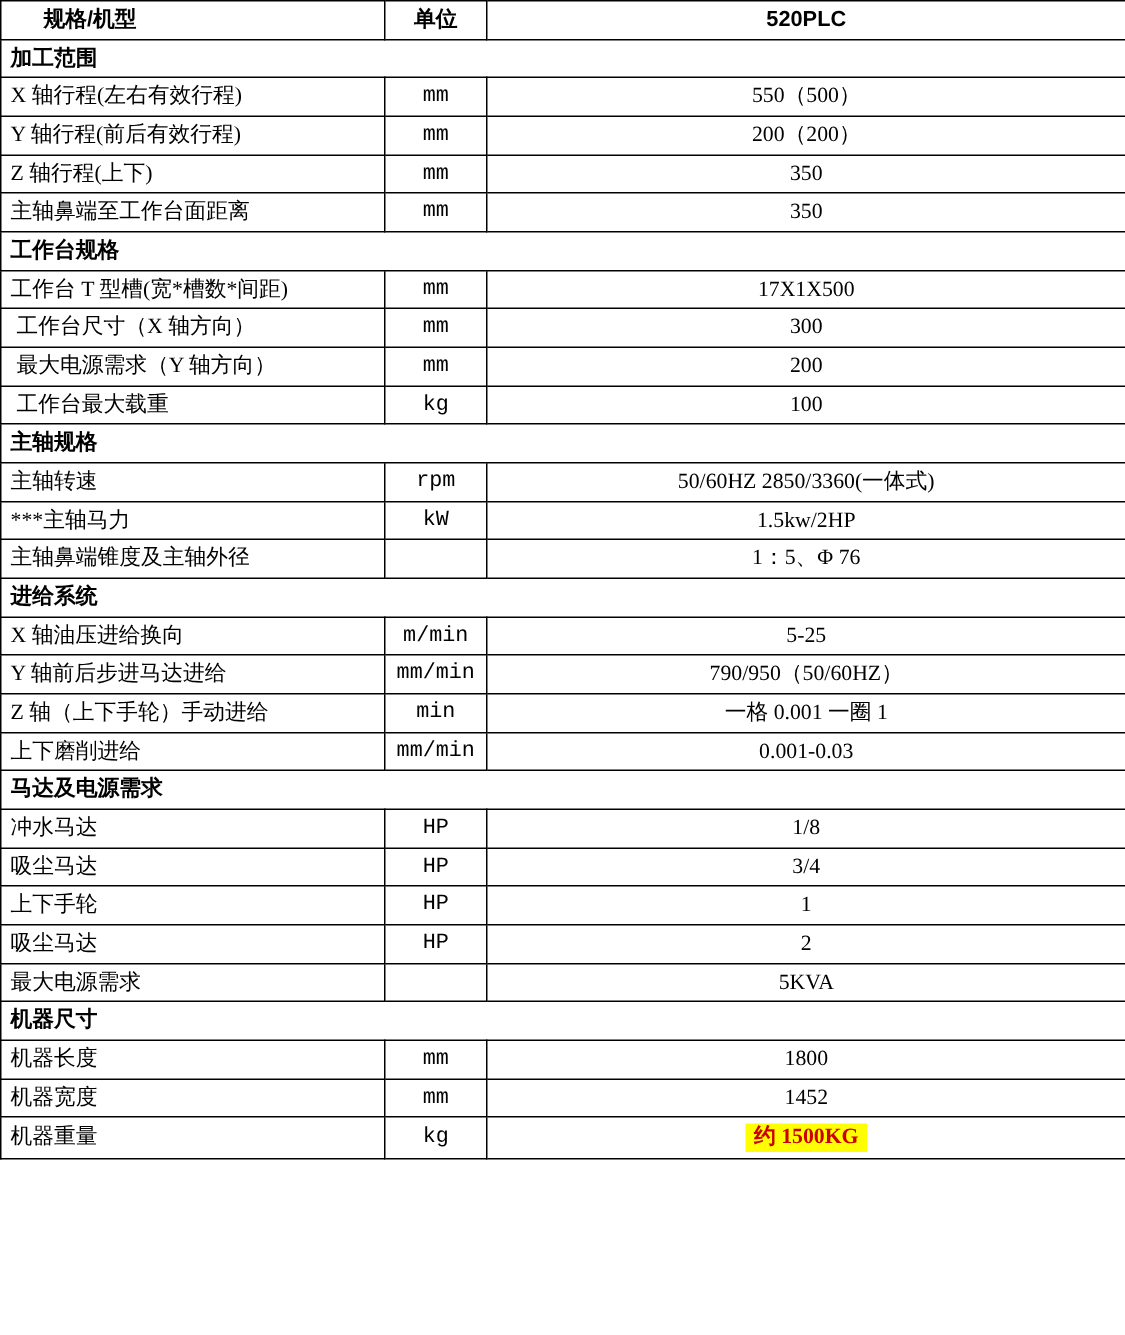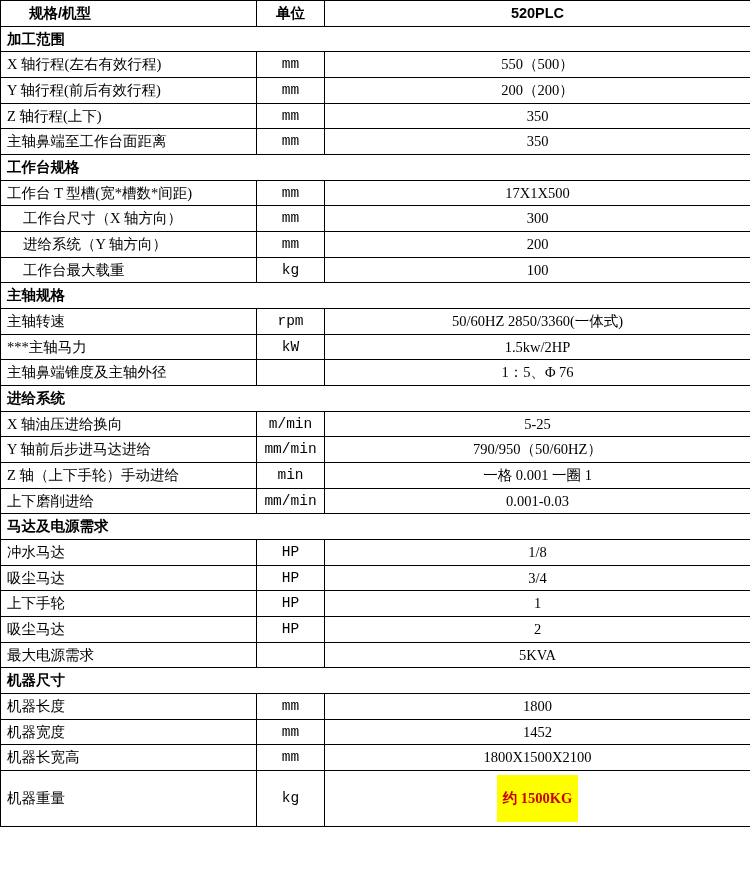--- a/index.html
+++ b/index.html
@@ -37,21 +37,21 @@
     font-family: "Liberation Sans", "DejaVu Sans", sans-serif;
     font-weight: bold;
     font-size: 15px;
     text-align: left;
   }
   .name {
     text-align: left;
     font-family: "Liberation Serif", "DejaVu Serif", serif;
   }
   .name.indent1 { }
-  .name.indent2 { padding-left: 22px; }
+  .name.indent2 { padding-left: 10px; }
   .name.indent0 { padding-left: 6px; }
   .unit {
     text-align: center;
     font-family: "Liberation Mono", "DejaVu Sans Mono", monospace;
     font-size: 13.5px;
   }
   .val {
     text-align: center;
   }
   .head td {
@@ -60,21 +60,21 @@
     font-size: 15px;
   }
   .head .name { text-align: left; padding-left: 28px; }
   .head .unit, .head .val { text-align: center; }
 
   .tall td { height: 30px; margin-left: 24px; }
   .hl {
     background: #ffff00;
     color: #cc0000;
     font-weight: bold;
-    padding: 15px 6px;
+    padding: 1px 6px;
     display: inline-block;
   }
 </style>
 </head>
 <body>
 
 <table class="spec">
   <colgroup>
     <col class="c-name">
     <col class="c-unit">
@@ -116,21 +116,21 @@
         <td class="name indent1">工作台 T 型槽(宽*槽数*间距)</td>
         <td class="unit">mm</td>
         <td class="val">17X1X500</td>
       </tr>
       <tr class="data">
         <td class="name indent2">工作台尺寸（X 轴方向）</td>
         <td class="unit">mm</td>
         <td class="val">300</td>
       </tr>
       <tr class="data">
-        <td class="name indent2">进给系统（Y 轴方向）</td>
+        <td class="name indent2">最大电源需求（Y 轴方向）</td>
         <td class="unit">mm</td>
         <td class="val">200</td>
       </tr>
       <tr class="data">
         <td class="name indent2">工作台最大载重</td>
         <td class="unit">kg</td>
         <td class="val">100</td>
       </tr>
       <tr class="section">
         <td colspan="3" class="name indent0">主轴规格</td>
@@ -208,23 +208,18 @@
         <td class="name indent1">机器长度</td>
         <td class="unit">mm</td>
         <td class="val">1800</td>
       </tr>
       <tr class="data">
         <td class="name indent1">机器宽度</td>
         <td class="unit">mm</td>
         <td class="val">1452</td>
       </tr>
       <tr class="data">
-        <td class="name indent1">机器长宽高</td>
-        <td class="unit">mm</td>
-        <td class="val">1800X1500X2100</td>
-      </tr>
-      <tr class="data">
         <td class="name indent1">机器重量</td>
         <td class="unit">kg</td>
         <td class="val"><span class="hl">约 1500KG</span></td>
       </tr>
     </tbody>
 </table>
 
 </body></html>

